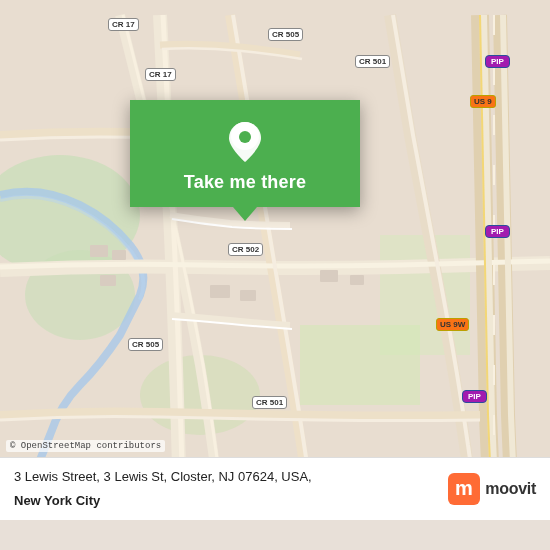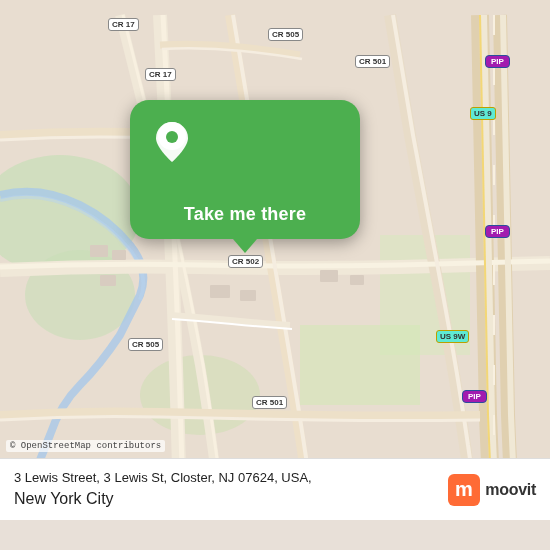--- a/index.html
+++ b/index.html
@@ -33,27 +33,27 @@
       height: 100%;
     }
 
     
     #popup-card {
       position: absolute;
       top: 100px;
       left: 130px;
       width: 230px;
       background: #4caf4f;
-      border-radius: 19px;
+      border-radius: 0;
       display: flex;
       flex-direction: column;
+      align-items: center;
       padding: 18px 20px 14px 20px;
       box-shadow: 0 4px 16px rgba(0,0,0,0.35);
       z-index: 10;
-      gap: 32px;
     }
 
     #popup-card::after {
       content: '';
       position: absolute;
       bottom: -14px;
       left: 50%;
       transform: translateX(-50%);
       border-left: 12px solid transparent;
       border-right: 12px solid transparent;
@@ -93,24 +93,25 @@
       flex: 1;
     }
 
     #address-line1 {
       font-size: 13px;
       color: #222;
       font-weight: 400;
       line-height: 1.4;
     }
     #address-line2 {
-      font-size: 16px;
+      font-size: 13px;
       color: #222;
-      font-weight: 400;
+      font-weight: 700;
       line-height: 1.4;
+      margin-top: 6px;
     }
 
     #moovit-logo {
       display: flex;
       align-items: center;
       gap: 5px;
       margin-left: 12px;
     }
 
     #moovit-m-icon {
@@ -144,24 +145,23 @@
       background: #fff;
       border: 1.5px solid #888;
       border-radius: 3px;
       font-size: 8px;
       font-weight: 700;
       padding: 1px 3px;
       color: #333;
       z-index: 5;
     }
     .road-badge-yellow {
-      background: #5eead4;
+      background: #f97316;
       border-color: #bba000;
       color: #333;
-      margin-top: 12px;
     }
     .road-badge-blue {
       background: #a21caf;
       border-color: #2a4e9d;
       color: #fff;
       border-radius: 4px;
       padding: 1px 5px;
     }
   </style>
 </head>
@@ -234,21 +234,21 @@
       <rect x="240" y="275" width="16" height="11" fill="#d8ccc0" rx="1"></rect>
       <rect x="320" y="255" width="18" height="12" fill="#d8ccc0" rx="1"></rect>
       <rect x="350" y="260" width="14" height="10" fill="#d8ccc0" rx="1"></rect>
     </svg>
   </div>
 
   <div class="road-badge" style="top:18px;left:108px">CR 17</div>
   <div class="road-badge" style="top:68px;left:145px">CR 17</div>
   <div class="road-badge" style="top:28px;left:268px">CR 505</div>
   <div class="road-badge" style="top:55px;left:355px">CR 501</div>
-  <div class="road-badge" style="top:255px;left:228px">CR 502</div>
+  <div class="road-badge" style="top:243px;left:228px">CR 502</div>
   <div class="road-badge" style="top:338px;left:128px">CR 505</div>
   <div class="road-badge" style="top:396px;left:252px">CR 501</div>
   <div class="road-badge road-badge-yellow" style="top:95px;left:470px">US 9</div>
   <div class="road-badge road-badge-yellow" style="top:318px;left:436px">US 9W</div>
   <div class="road-badge road-badge-blue" style="top:55px;left:485px">PIP</div>
   <div class="road-badge road-badge-blue" style="top:225px;left:485px">PIP</div>
   <div class="road-badge road-badge-blue" style="top:390px;left:462px">PIP</div>
 
   <div id="popup-card">
     <svg id="location-pin-icon" viewBox="0 0 44 44">

